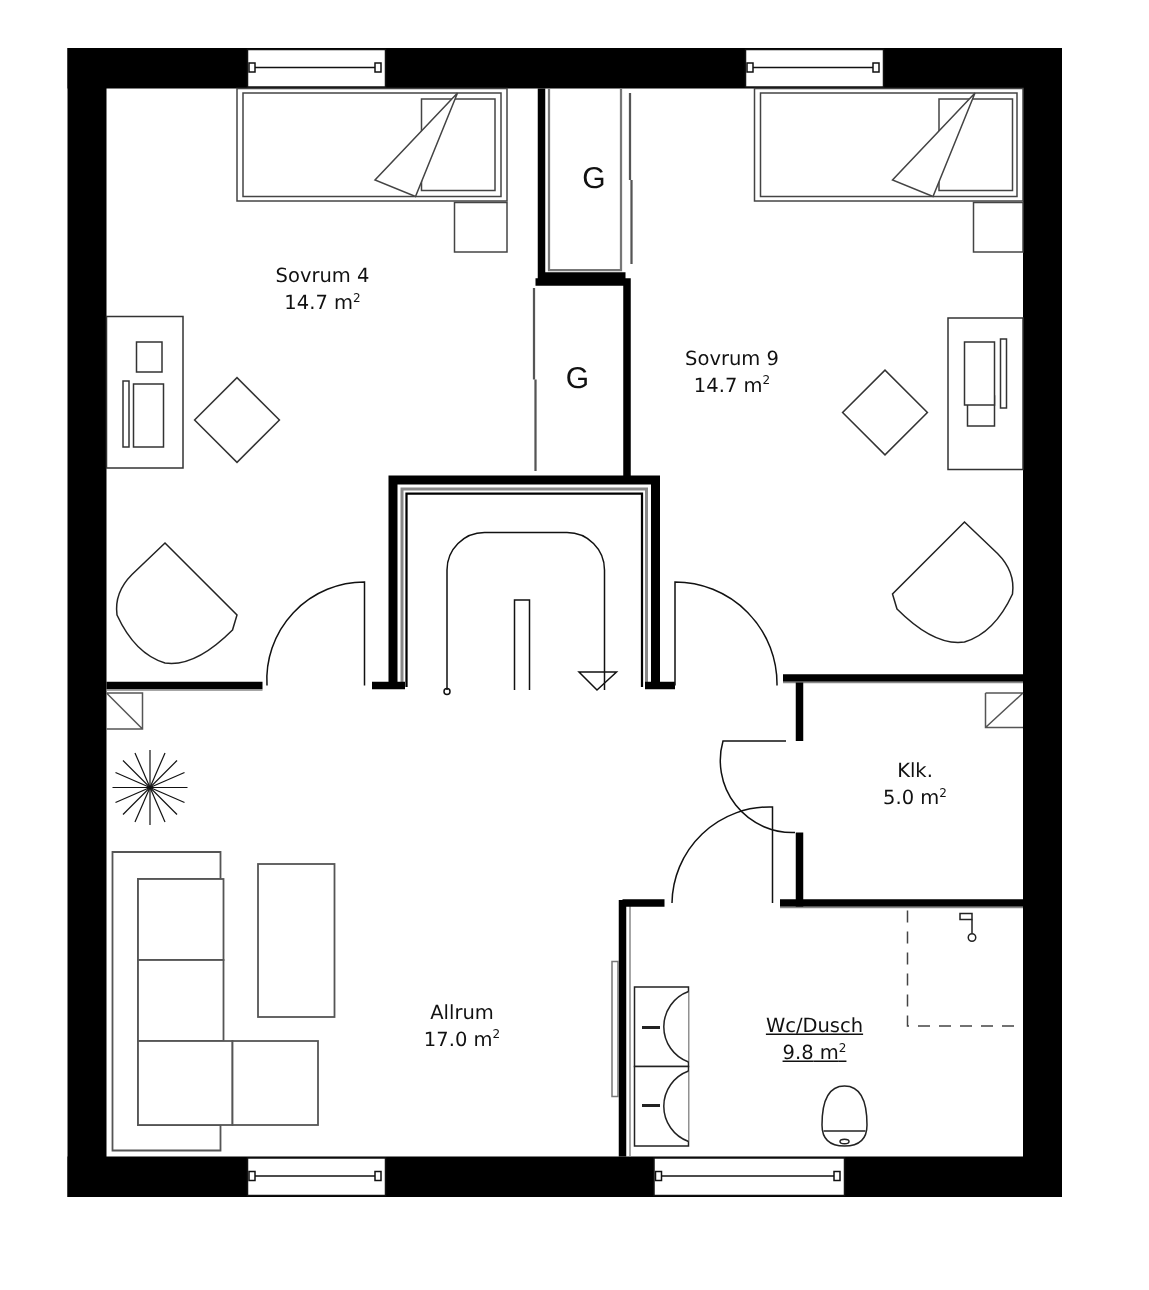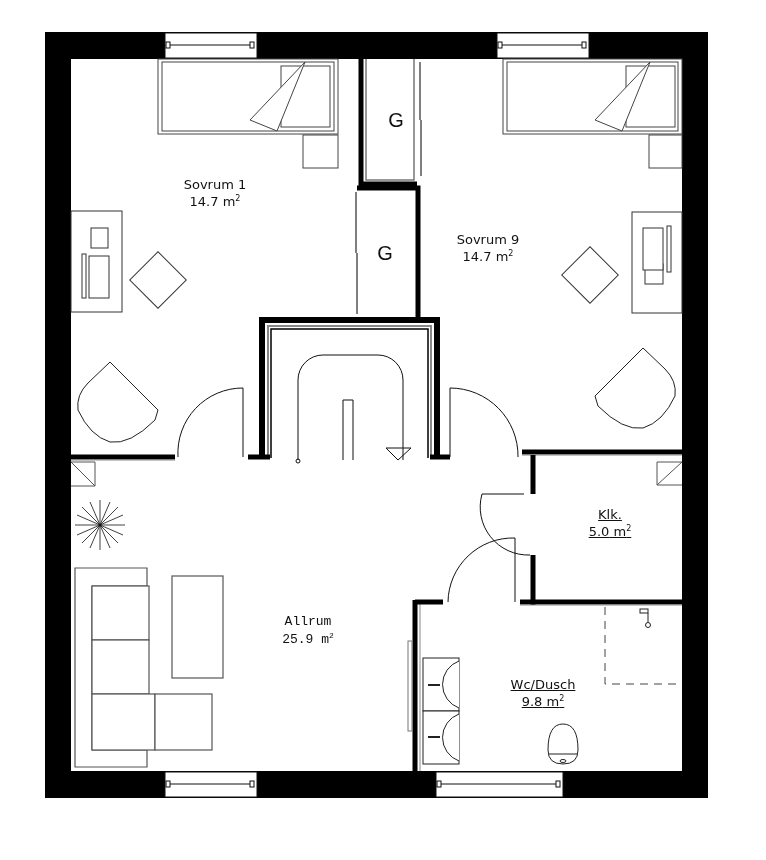--- a/index.html
+++ b/index.html
@@ -170,34 +170,34 @@
   </g>
   <path d="M605 607 V684 H682" fill="none" stroke="#444" stroke-width="1" stroke-dasharray="8 6"></path>
   <g stroke="#222" fill="#fff">
     <rect x="640" y="609" width="8" height="4"></rect>
     <line x1="648" y1="613" x2="648" y2="622"></line>
     <circle cx="648" cy="625" r="2.5"></circle>
   </g>
 </svg>
 
 <div class="room-label" style="left:215px;top:178px;">
-  <div>Sovrum 1</div>
+  <div>Sovrum 4</div>
   <div class="area"><span>14.7</span> m<sup>2</sup></div>
 </div>
 <div class="room-label" style="left:488px;top:233px;">
   <div>Sovrum 9</div>
   <div class="area"><span>14.7</span> m<sup>2</sup></div>
 </div>
-<div class="room-label" style="left:610px;top:508px;text-decoration:underline;">
+<div class="room-label" style="left:610px;top:508px;">
   <div>Klk.</div>
   <div class="area"><span>5.0</span> m<sup>2</sup></div>
 </div>
-<div class="room-label" style="left:308px;top:615px;font-family:Liberation Mono, monospace;">
+<div class="room-label" style="left:308px;top:669px;">
   <div>Allrum</div>
-  <div class="area"><span>25.9</span> m<sup>2</sup></div>
+  <div class="area"><span>17.0</span> m<sup>2</sup></div>
 </div>
 <div class="room-label" style="left:543px;top:678px;text-decoration:underline;">
   <div>Wc/Dusch</div>
   <div class="area"><span>9.8</span> m<sup>2</sup></div>
 </div>
 
 <div class="closet-label" style="left:396px;top:120px;">G</div>
 <div class="closet-label" style="left:385px;top:253px;">G</div>
 
 </body></html>

